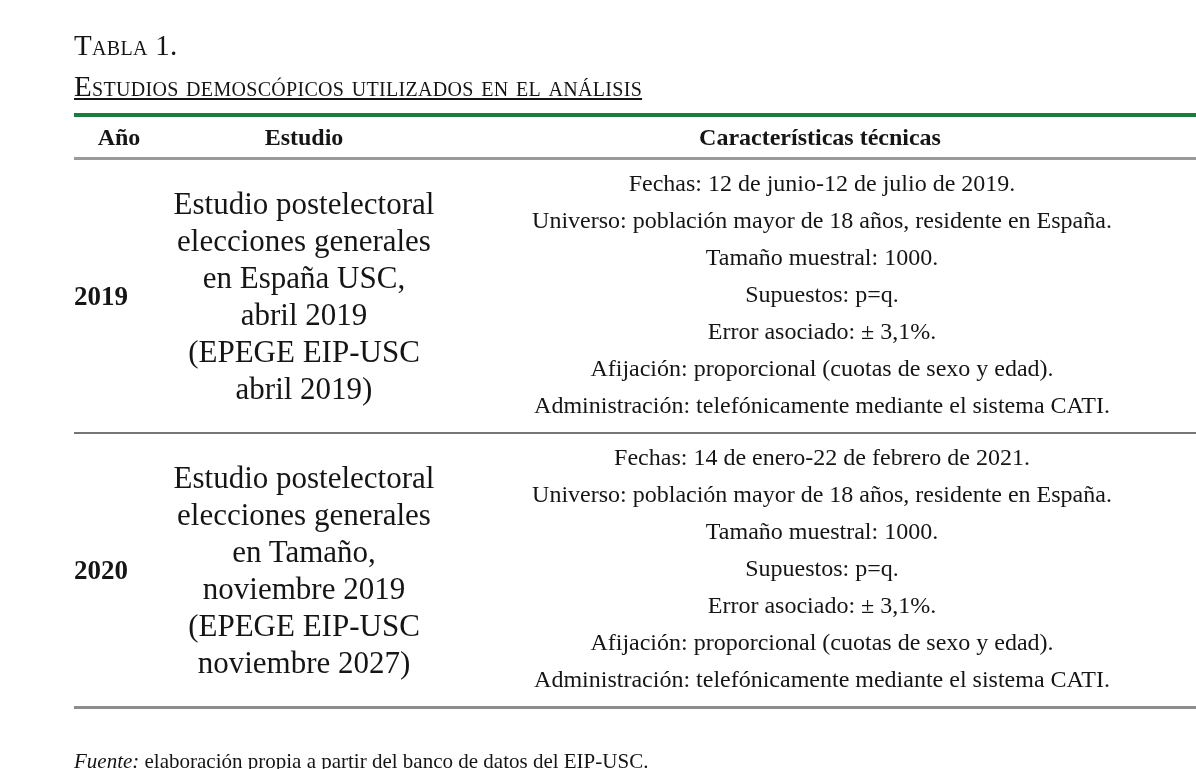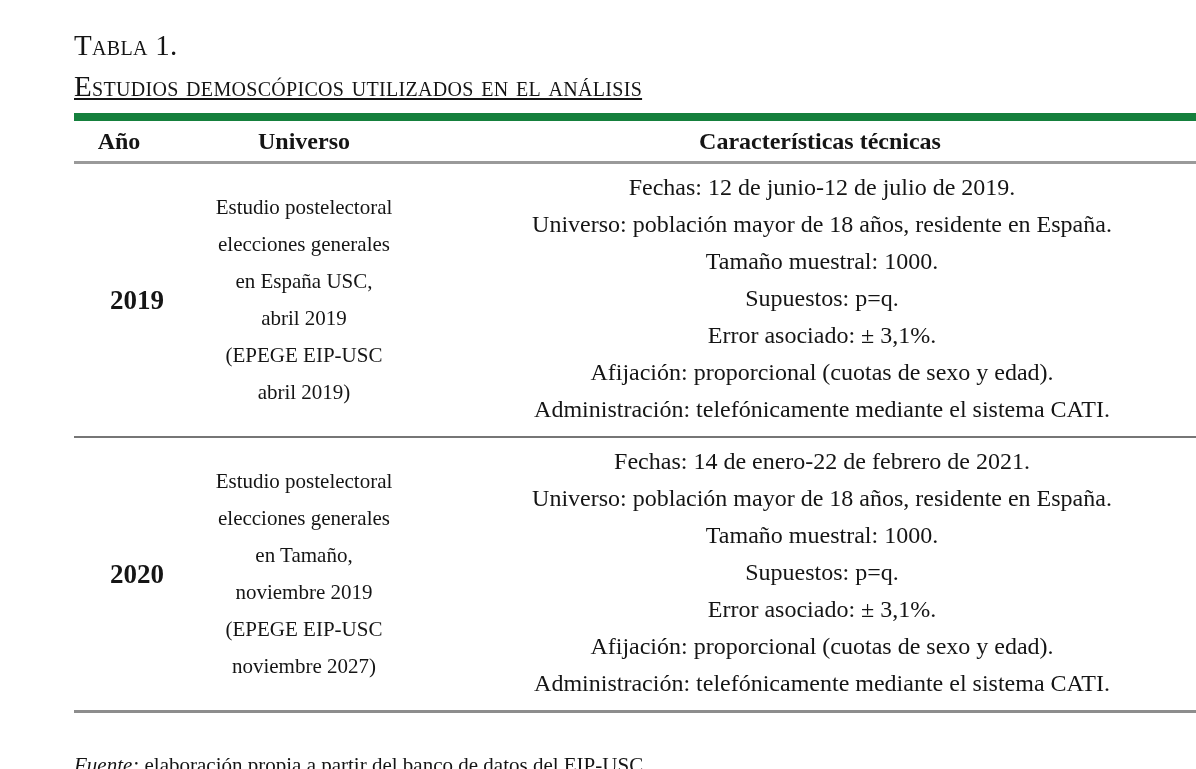--- a/index.html
+++ b/index.html
@@ -32,21 +32,21 @@
     font-size: 29px;
     line-height: 40px;
     letter-spacing: 0.3px;
     text-decoration: underline;
   }
   table.studies {
     border-collapse: collapse;
     table-layout: fixed;
     width: 1122px;
     margin-top: 7px;
-    border-top: 8px solid #15803d;
+    border-top: 4px solid #15803d;
     border-bottom: 3px solid #8d8d8d;
   }
   col.c-year  { width: 90px; }
   col.c-study { width: 280px; }
   col.c-chars { width: 752px; }
   thead th {
     font-weight: bold;
     font-size: 24px;
     height: 40px;
     text-align: center;
@@ -57,25 +57,25 @@
   tbody td {
     padding: 0;
     vertical-align: middle;
   }
   tr.data-row + tr.data-row td {
     border-top: 2px solid #767676;
   }
   td.year-cell {
     font-weight: bold;
     font-size: 27px;
-    text-align: right;
+    text-align: left;
   }
   td.study-cell {
     text-align: center;
-    font-size: 21px;
+    font-size: 31px;
     line-height: 37px;
     padding: 8px 2px;
   }
   td.chars-cell {
     vertical-align: top;
     text-align: center;
     font-size: 24px;
     line-height: 37px;
     padding: 5px 4px 8px 8px;
   }
@@ -98,21 +98,21 @@
 
   <table class="studies">
     <colgroup>
       <col class="c-year">
       <col class="c-study">
       <col class="c-chars">
     </colgroup>
     <thead>
       <tr>
         <th>Año</th>
-        <th>Universo</th>
+        <th>Estudio</th>
         <th>Características técnicas</th>
       </tr>
     </thead>
     <tbody>
       <tr class="data-row">
         <td class="year-cell">2019</td>
         <td class="study-cell">
           <div>Estudio postelectoral</div>
           <div>elecciones generales</div>
           <div>en España USC,</div>

